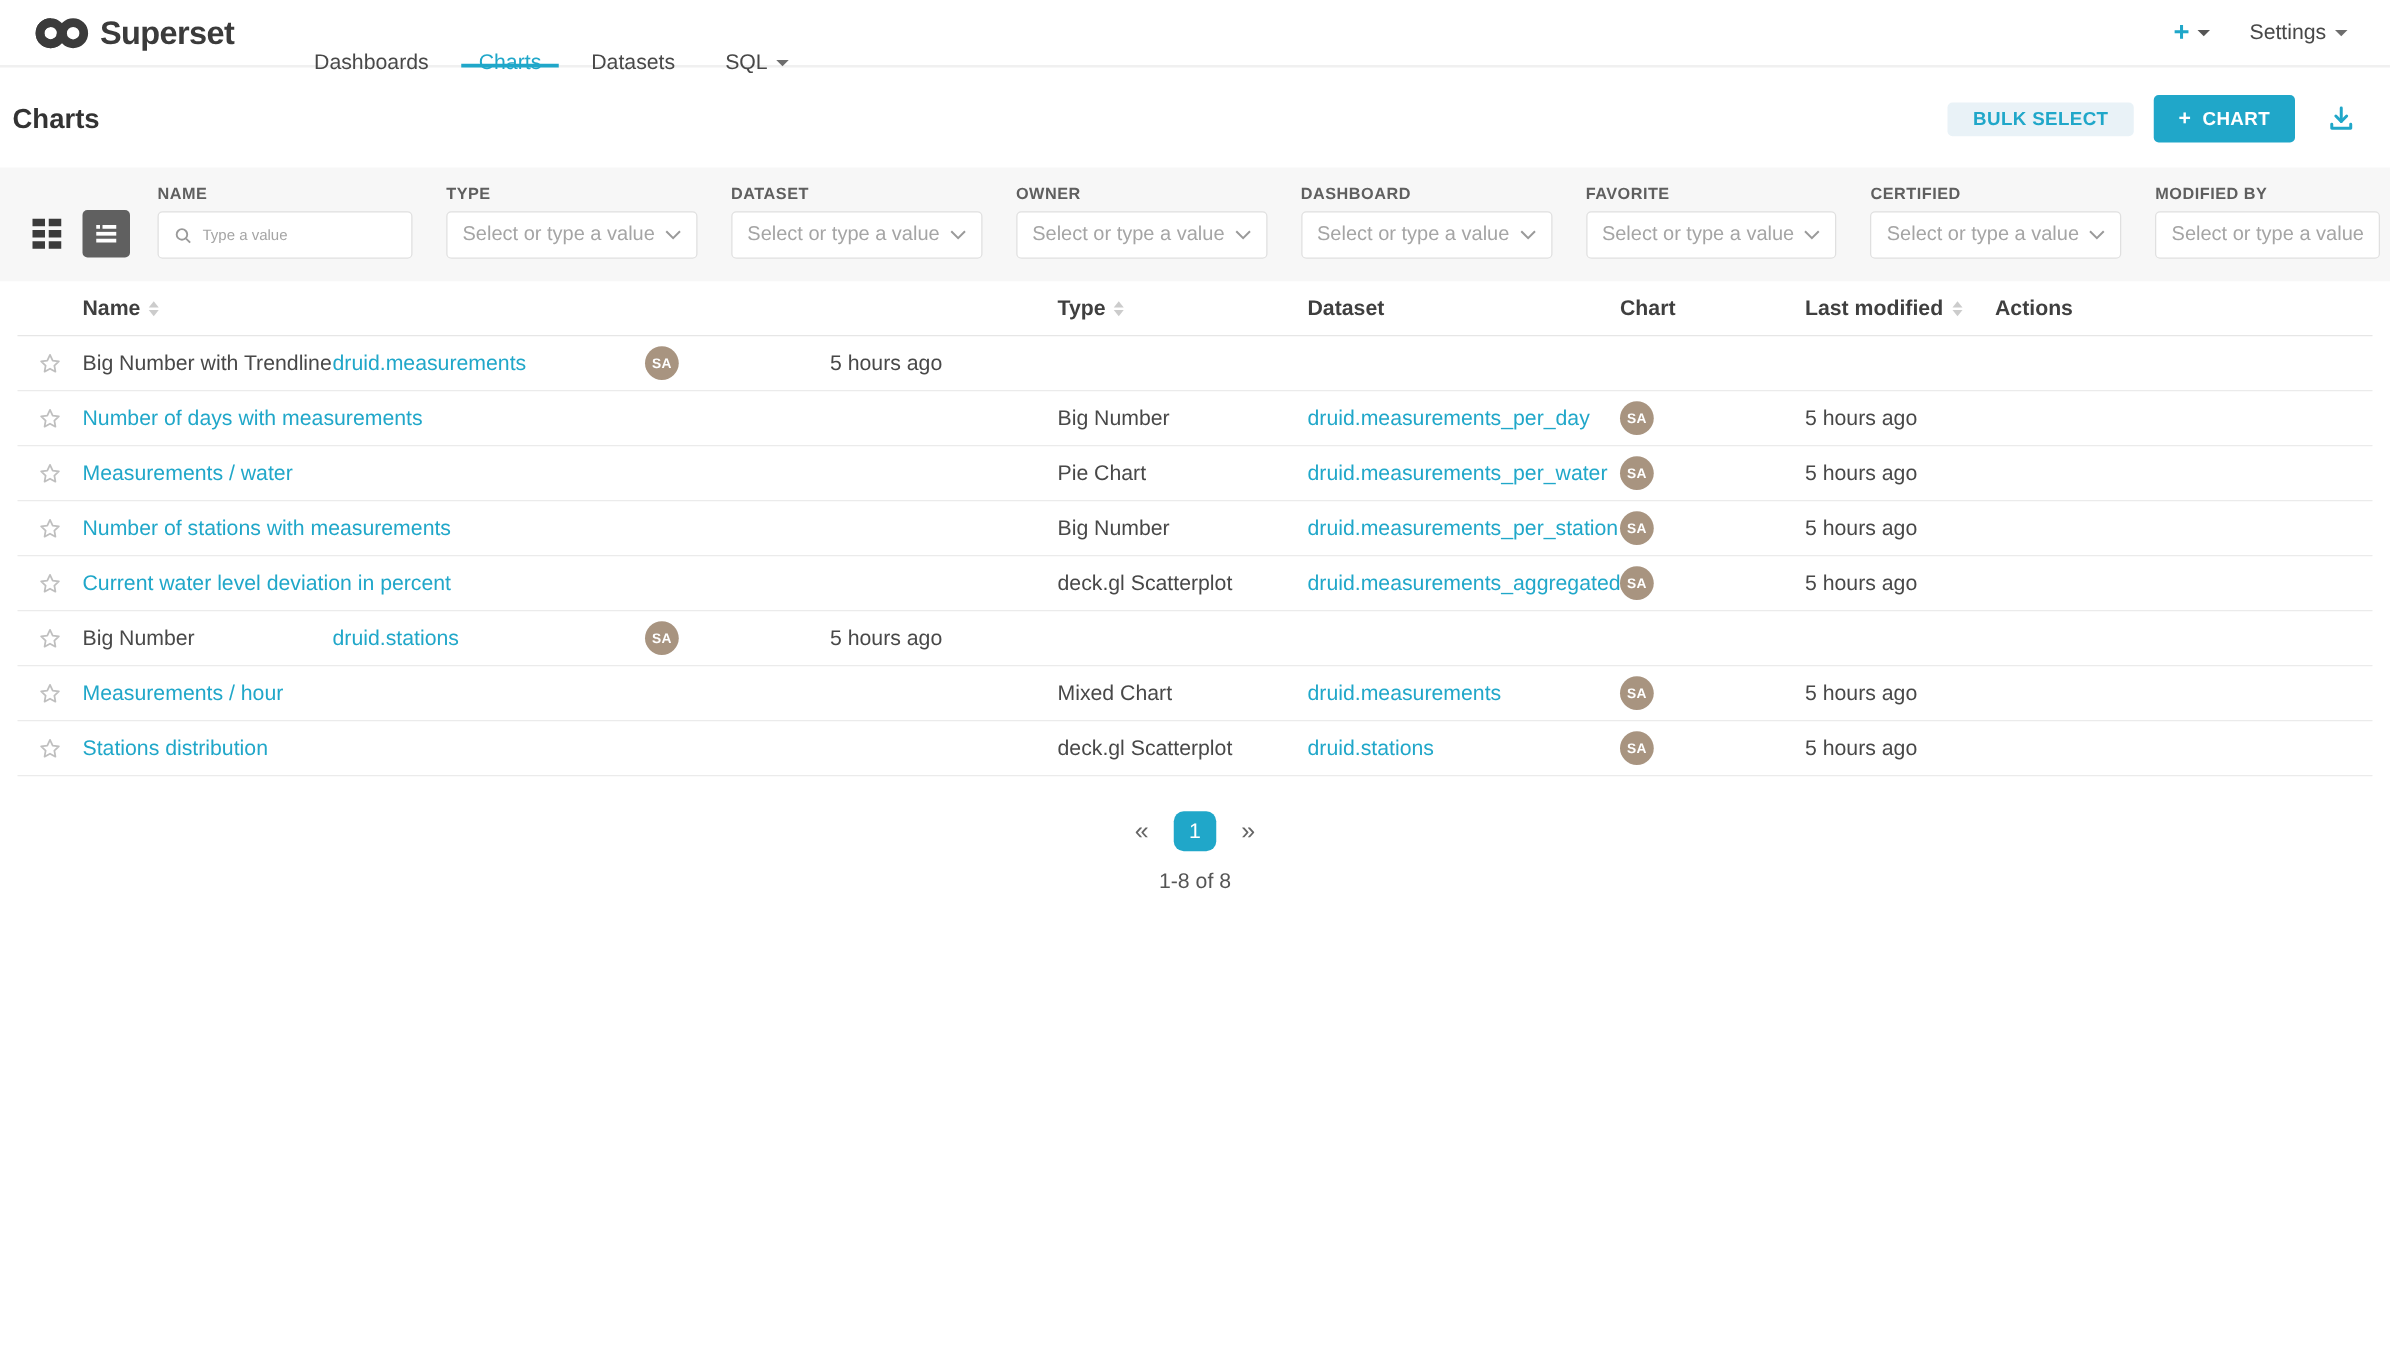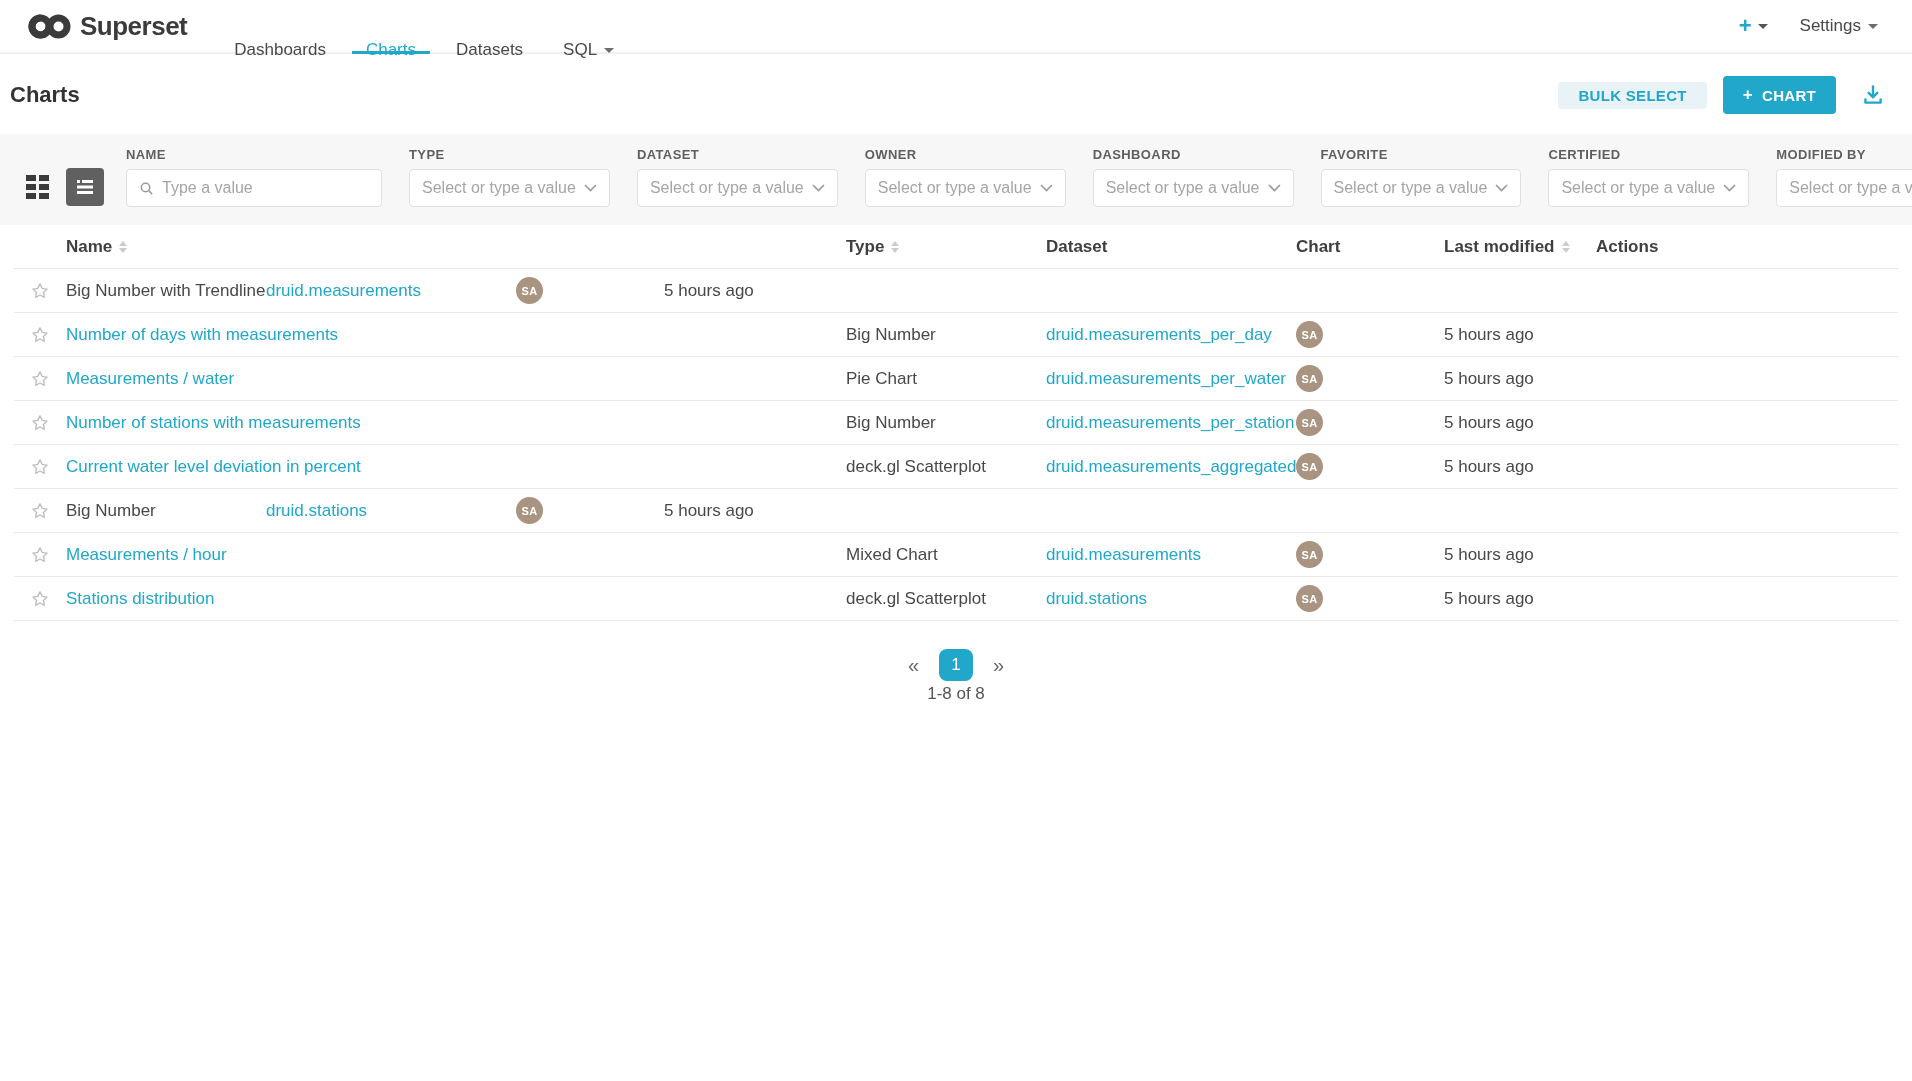--- a/index.html
+++ b/index.html
@@ -1,20 +1,20 @@
 <!DOCTYPE html>
 <html><head>
 <meta charset="utf-8">
 <style>
   * { box-sizing: border-box; margin: 0; padding: 0; }
   html,body { width:1912px; height:1081px; background:#fff; font-family:"Liberation Sans", sans-serif; color:#484848; }
 
   
   .topnav { height:54px; display:flex; align-items:stretch; padding:0 30px 0 28px; border-bottom:2px solid #f0f0f0; background:#fff; }
-  .brand { display:flex; align-items:center; margin-right:27px; cursor:pointer; }
+  .brand { display:flex; align-items:center; margin-right:44px; cursor:pointer; }
   .brand svg { display:block; margin-right:8px; }
   .brand-name { font-size:26px; font-weight:bold; color:#3b3b3b; letter-spacing:-0.5px; }
   .nav-items { display:flex; align-items:stretch;margin-top:48px; }
   .nav-item { display:flex; align-items:center; padding:0 20px; font-size:17px; color:#484848; cursor:pointer; position:relative; }
   .nav-item.active { color:#20a7c9; }
   .nav-item.active::after { content:""; position:absolute; left:6px; right:6px; bottom:-2px; height:3px; background:#20a7c9; }
   .caret { display:inline-block; width:0; height:0; border-left:5px solid transparent; border-right:5px solid transparent; border-top:5px solid #6d6d6d; margin-left:7px; }
   .nav-right { margin-left:auto; display:flex; align-items:center; }
   .nav-plus { font-size:22px; color:#20a7c9; font-weight:bold; display:flex; align-items:center; padding:0 10px; cursor:pointer; }
   .nav-plus .caret { border-top-color:#555; margin-left:6px; }
@@ -33,21 +33,21 @@
   .filter-band { background:#f7f7f7; padding:13px 44px 18px 18px; display:flex; align-items:flex-end; }
   .view-toggles { display:flex; align-items:center; gap:10px; margin-right:22px; margin-bottom:1px; }
   .toggle { width:38px; height:38px; display:flex; align-items:center; justify-content:center; border-radius:4px; cursor:pointer; }
   .toggle.selected { background:#606060; }
   .grid-glyph { display:grid; grid-template-columns:10px 10px; grid-template-rows:6px 6px 6px; gap:3px; }
   .grid-glyph span { background:#3b3b3b; }
   .filters { display:flex; flex:1; gap:27px; }
   .filter { flex:1; display:flex; flex-direction:column; }
   .filter-label { font-size:13px; font-weight:bold; color:#5f5f5f; letter-spacing:0.4px; margin-bottom:7px; }
   .filter-box { background:#fff; border:1px solid #e0e0e0; border-radius:4px; height:38px; display:flex; align-items:center; padding:0 12px; }
-  .filter-box input { border:none; outline:none; flex:1; font-size:16px; font-family:inherit; color:#484848; min-width:0; background:transparent; }
+  .filter-box input { border:none; outline:none; flex:1; font-size:12px; font-family:inherit; color:#484848; min-width:0; background:transparent; }
   .filter-box input::placeholder { color:#a5a5a5; }
   .select-placeholder { flex:1; font-size:16px; color:#a5a5a5; white-space:nowrap; overflow:hidden; text-overflow:ellipsis;text-align:center; }
   .search-glyph { margin-right:8px; flex:none; }
   .chevron { flex:none; margin-left:8px; }
 
   
   .list-table { margin:0 14px; }
   .trow { display:flex; align-items:center; height:44px; border-bottom:1px solid #ebebeb; }
   .trow.head { border-bottom:1px solid #e6e6e6; }
   .c-star { width:52px; flex:none; display:flex; justify-content:center; align-items:center; }
@@ -64,21 +64,21 @@
   .sorter .down { border-top:5px solid #cccccc; }
   .cell-text { font-size:17px; color:#484848; }
   .link { font-size:17px; color:#20a7c9; text-decoration:none; cursor:pointer; }
   .avatar { width:27px; height:27px; border-radius:50%; background:#a89480; color:#fff; font-size:11px; font-weight:bold; display:flex; align-items:center; justify-content:center; letter-spacing:0.3px; }
   .star-btn { cursor:pointer; display:flex; }
 
   
   .pagination { margin-top:28px; display:flex; justify-content:center; align-items:center; gap:12px; }
   .page-arrow { font-size:20px; color:#666; cursor:pointer; padding:0 8px; user-select:none; }
   .page-num { width:34px; height:32px; background:#20a7c9; color:#fff; font-size:17px; border-radius:8px; display:flex; align-items:center; justify-content:center; cursor:pointer; }
-  .page-summary { text-align:center; margin-top:3px; font-size:17px; color:#555; }
+  .page-summary { text-align:center; margin-top:14px; font-size:17px; color:#555; }
 </style>
 </head>
 <body>
 
 <div class="topnav">
   <div class="brand">
     <svg width="44" height="27" viewBox="0 0 44 27">
       <circle cx="12.5" cy="13.5" r="8.5" fill="none" stroke="#3b3b3b" stroke-width="7"></circle>
       <circle cx="30.5" cy="13.5" r="8.5" fill="none" stroke="#3b3b3b" stroke-width="7"></circle>
       <circle cx="12.5" cy="13.5" r="8.5" fill="none" stroke="#3b3b3b" stroke-width="7" stroke-dasharray="40 14"></circle>

